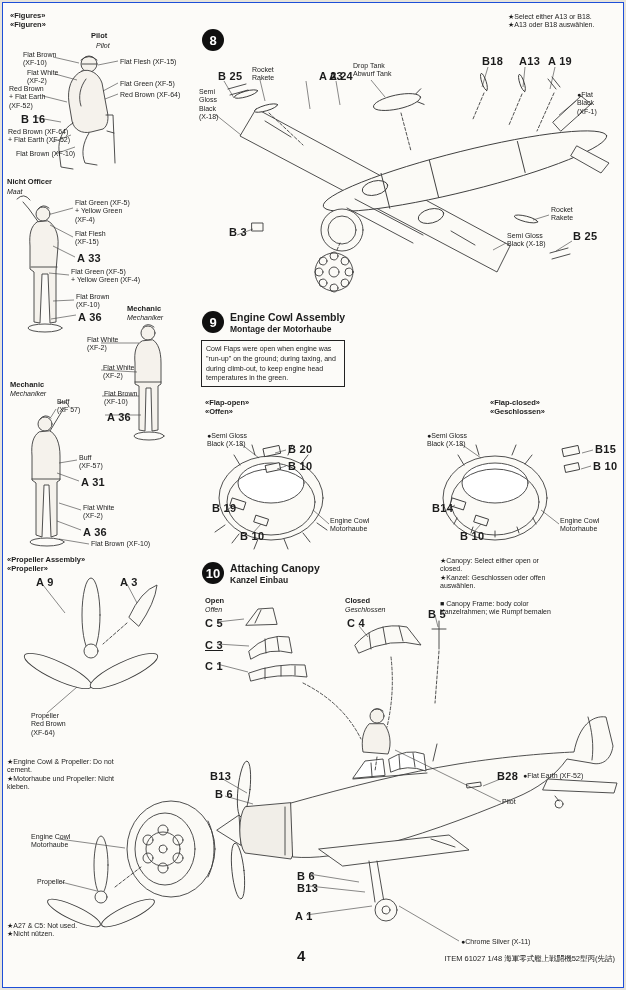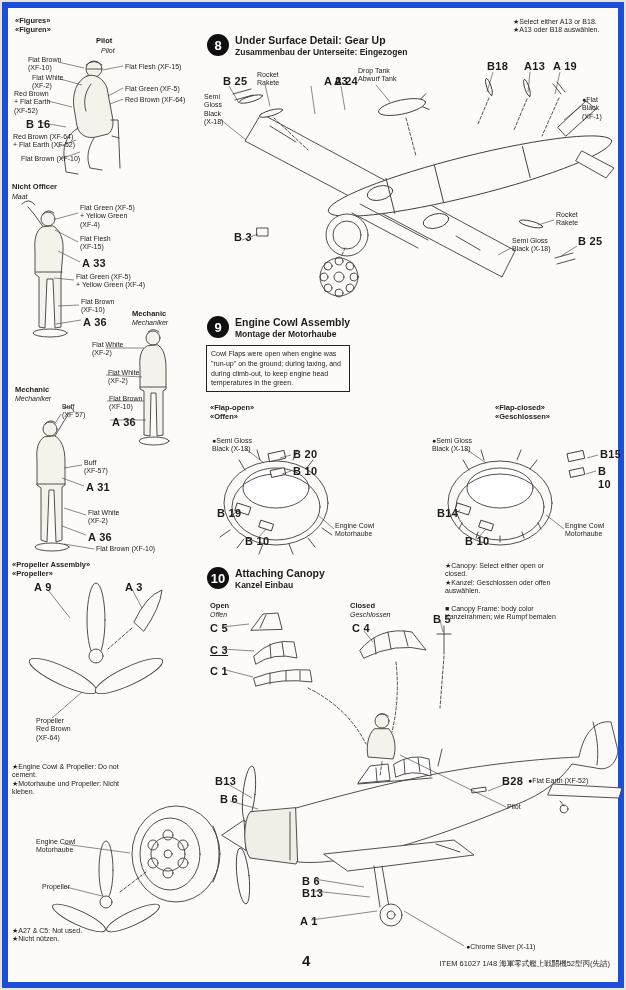--- a/index.html
+++ b/index.html
@@ -1,20 +1,20 @@
 <!DOCTYPE html>
 <html><head>
 <meta charset="utf-8">
 <style>
   * { margin:0; padding:0; box-sizing:border-box; }
   html,body { width:626px; height:990px; overflow:hidden; }
   body { background:#d9d6cc; font-family:"Liberation Sans", sans-serif; color:#1c1c1c; }
   .scan { position:relative; width:626px; height:990px; background:#e7e4db; }
   .page { position:absolute; left:2px; top:2px; width:622px; height:986px;
-          background:#fcfbf8; border:6px solid #1d4ed8; }
+          background:#fcfbf8; border:1px solid #1d4ed8; }
   #art, #lines { position:absolute; left:0; top:0; pointer-events:none; }
   #callouts { position:absolute; left:0; top:0; width:100%; height:100%; }
   .co { position:absolute; line-height:1.2; white-space:pre-line; color:#1c1c1c; }
   .sm { font-size:7px; }
   .it { font-size:7px; font-style:italic; }
   .lb { font-size:7.5px; font-weight:bold; }
   .pn { font-size:11px; font-weight:bold; letter-spacing:0.3px; }
   .step { position:absolute; display:flex; align-items:flex-start; gap:6px; }
   .stepnum { width:22px; height:22px; border-radius:50%; background:#101010; color:#fff;
              font-weight:bold; font-size:13px; display:flex; align-items:center; justify-content:center;
@@ -336,21 +336,21 @@
 (XF 57)</div>
         <div class="co sm" style="left: 76px; top: 451px;">Buff
 (XF-57)</div>
         <div class="co pn" style="left: 78px; top: 473px;">A 31</div>
         <div class="co sm" style="left: 80px; top: 501px;">Flat White
 (XF-2)</div>
         <div class="co pn" style="left: 80px; top: 523px;">A 36</div>
         <div class="co sm" style="left: 88px; top: 537px;">Flat Brown (XF-10)</div>
         <div class="co lb" style="left: 4px; top: 552px;">«Propeller Assembly»
 «Propeller»</div>
-        <div class="co pn" style="left: 26px; top: 573px;">A 9</div>
+        <div class="co pn" style="left: 33px; top: 573px;">A 9</div>
         <div class="co pn" style="left: 117px; top: 573px;">A 3</div>
         <div class="co sm" style="left: 28px; top: 709px;">Propeller
 Red Brown
 (XF-64)</div>
         <div class="co sm" style="left: 4px; top: 755px;">★Engine Cowl &amp; Propeller: Do not
 cement.
 ★Motorhaube und Propeller: Nicht
 kleben.</div>
         <div class="co sm" style="left: 28px; top: 830px;">Engine Cowl
 Motorhaube</div>
@@ -423,24 +423,20 @@
         <div class="co pn" style="left: 207px; top: 767px;">B13</div>
         <div class="co pn" style="left: 212px; top: 785px;">B 6</div>
         <div class="co pn" style="left: 294px; top: 867px;">B 6</div>
         <div class="co pn" style="left: 294px; top: 879px;">B13</div>
         <div class="co pn" style="left: 292px; top: 907px;">A 1</div>
         <div class="co sm" style="left: 458px; top: 935px;">●Chrome Silver (X-11)</div>
       </div>
 
     <div class="step" style="left:199px; top:26px;">
       <div class="stepnum">8</div>
-      <div>
-        <div class="steptitle">Under Surface Detail: Gear Up</div>
-        <div class="stepsub">Zusammenbau der Unterseite: Eingezogen</div>
-      </div>
     </div>
 
     <div class="step" style="left:199px; top:308px;">
       <div class="stepnum">9</div>
       <div>
         <div class="steptitle">Engine Cowl Assembly</div>
         <div class="stepsub">Montage der Motorhaube</div>
       </div>
     </div>
 

